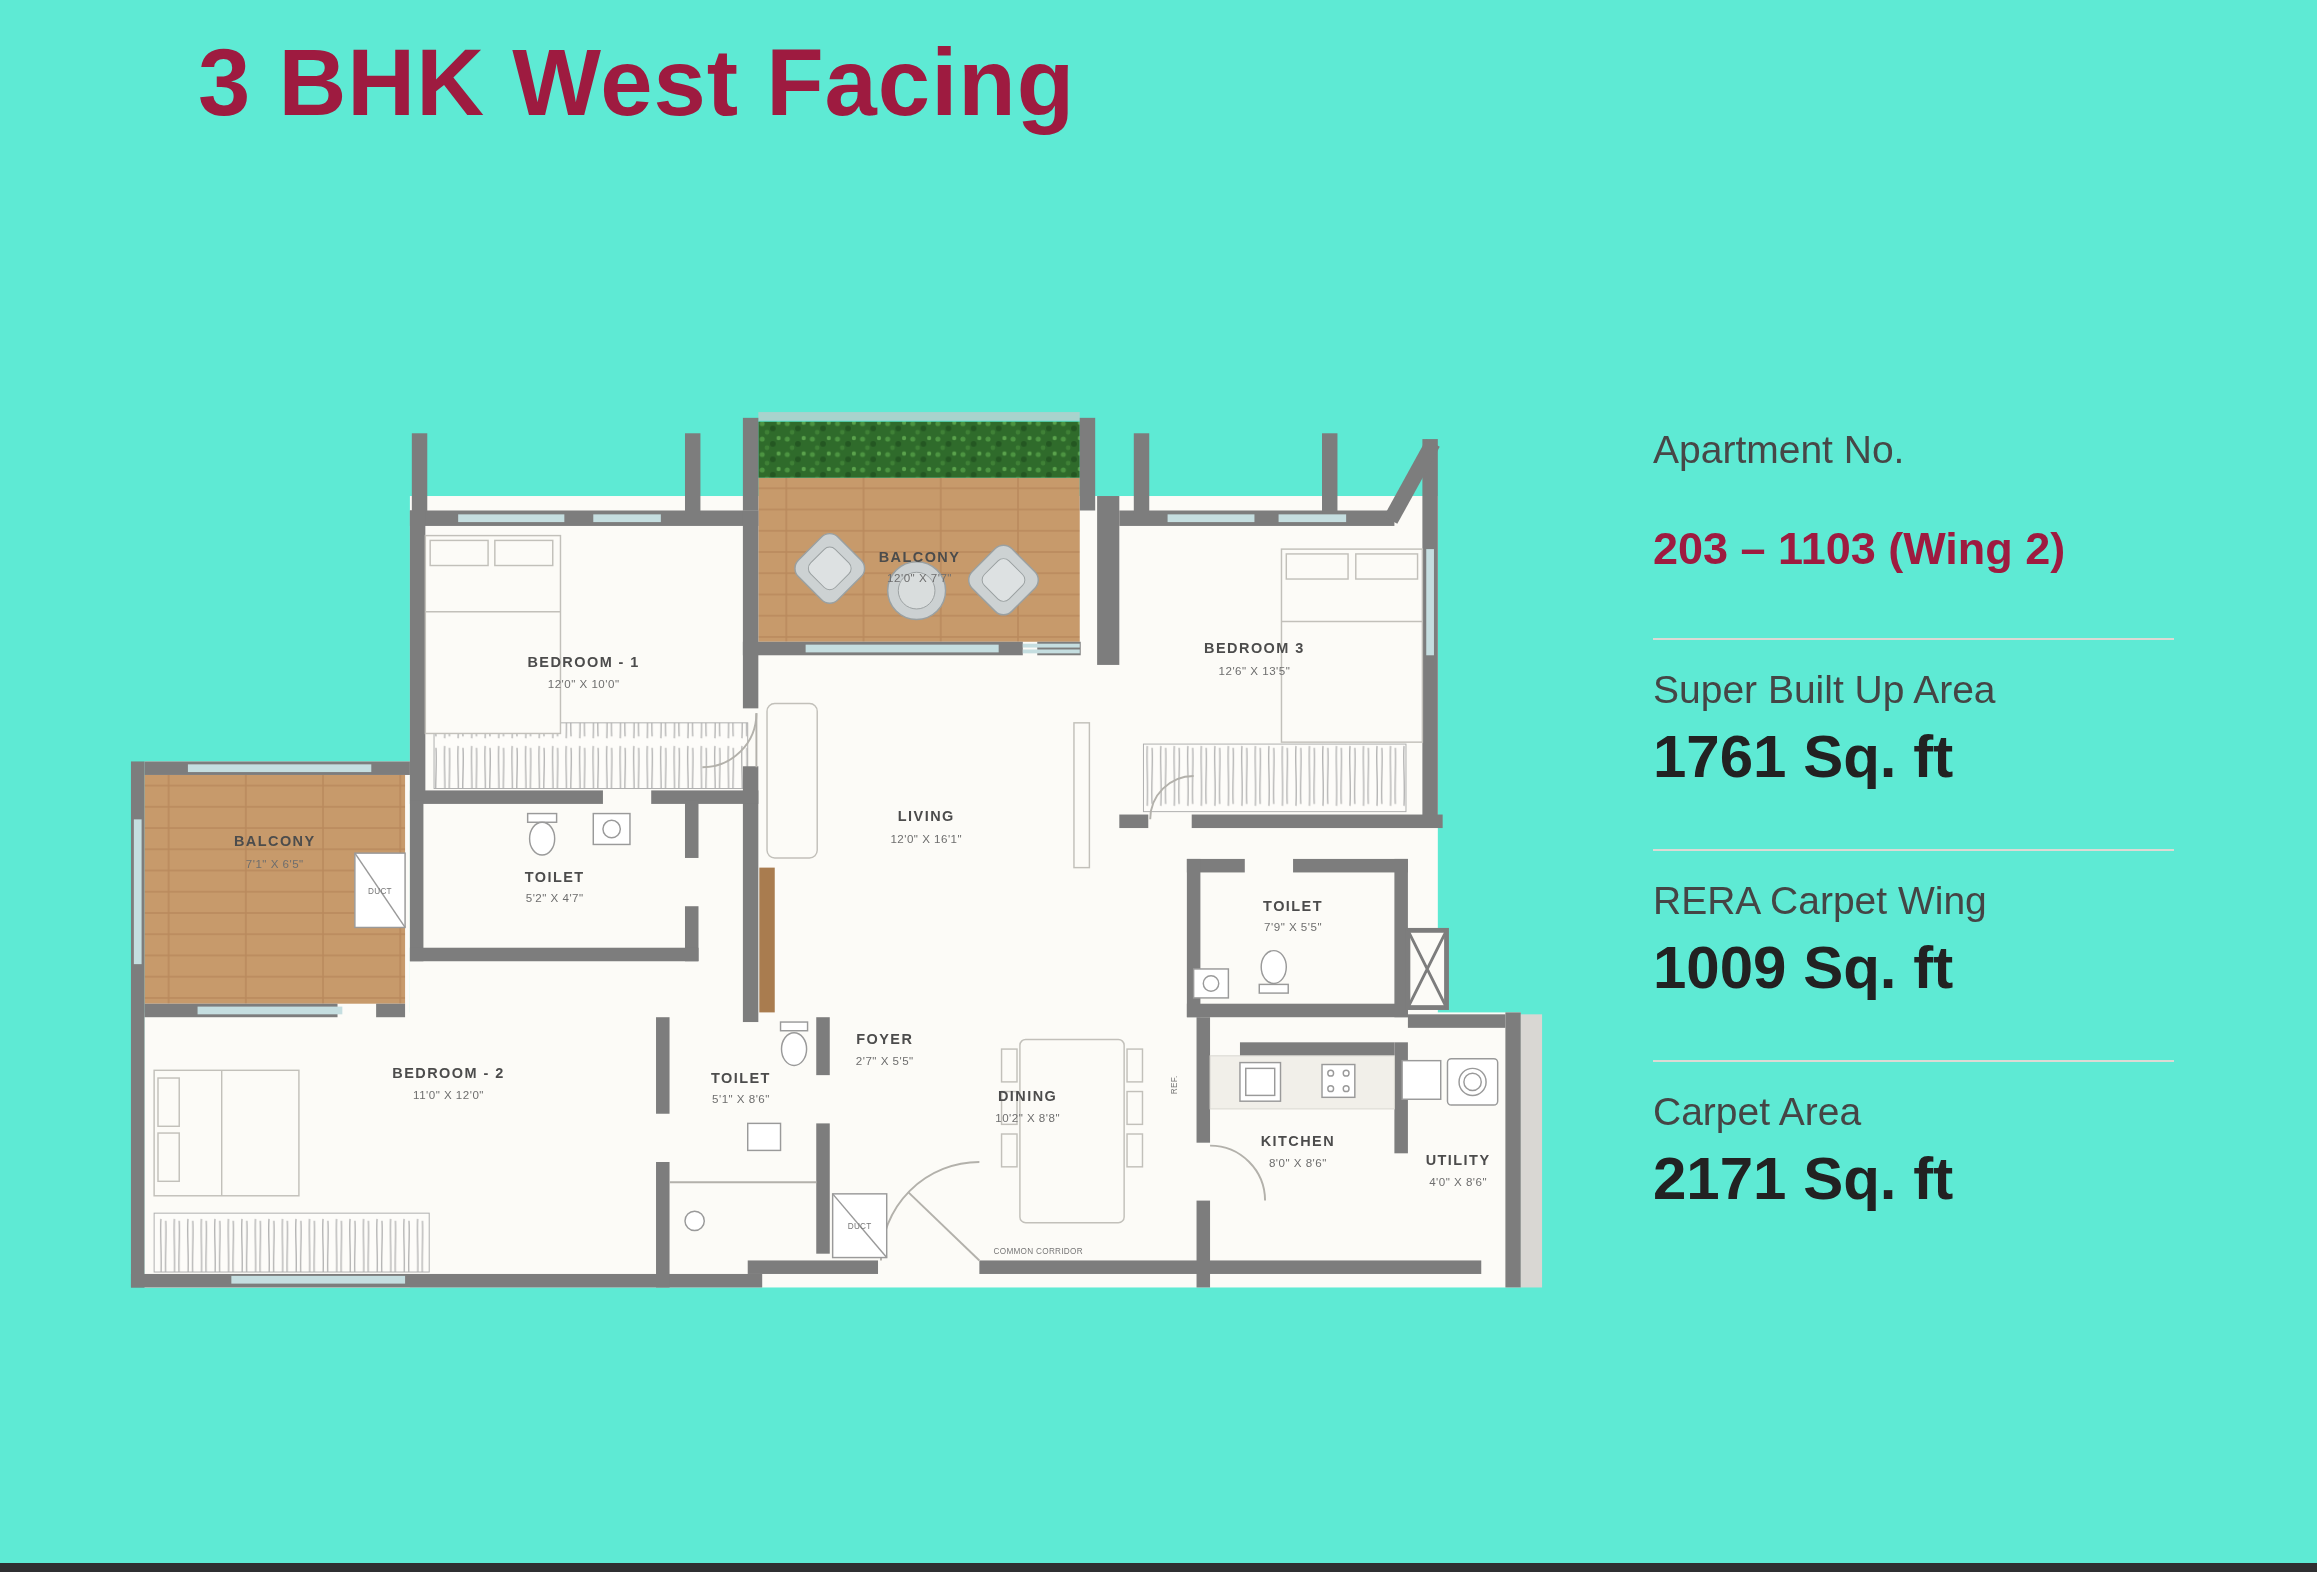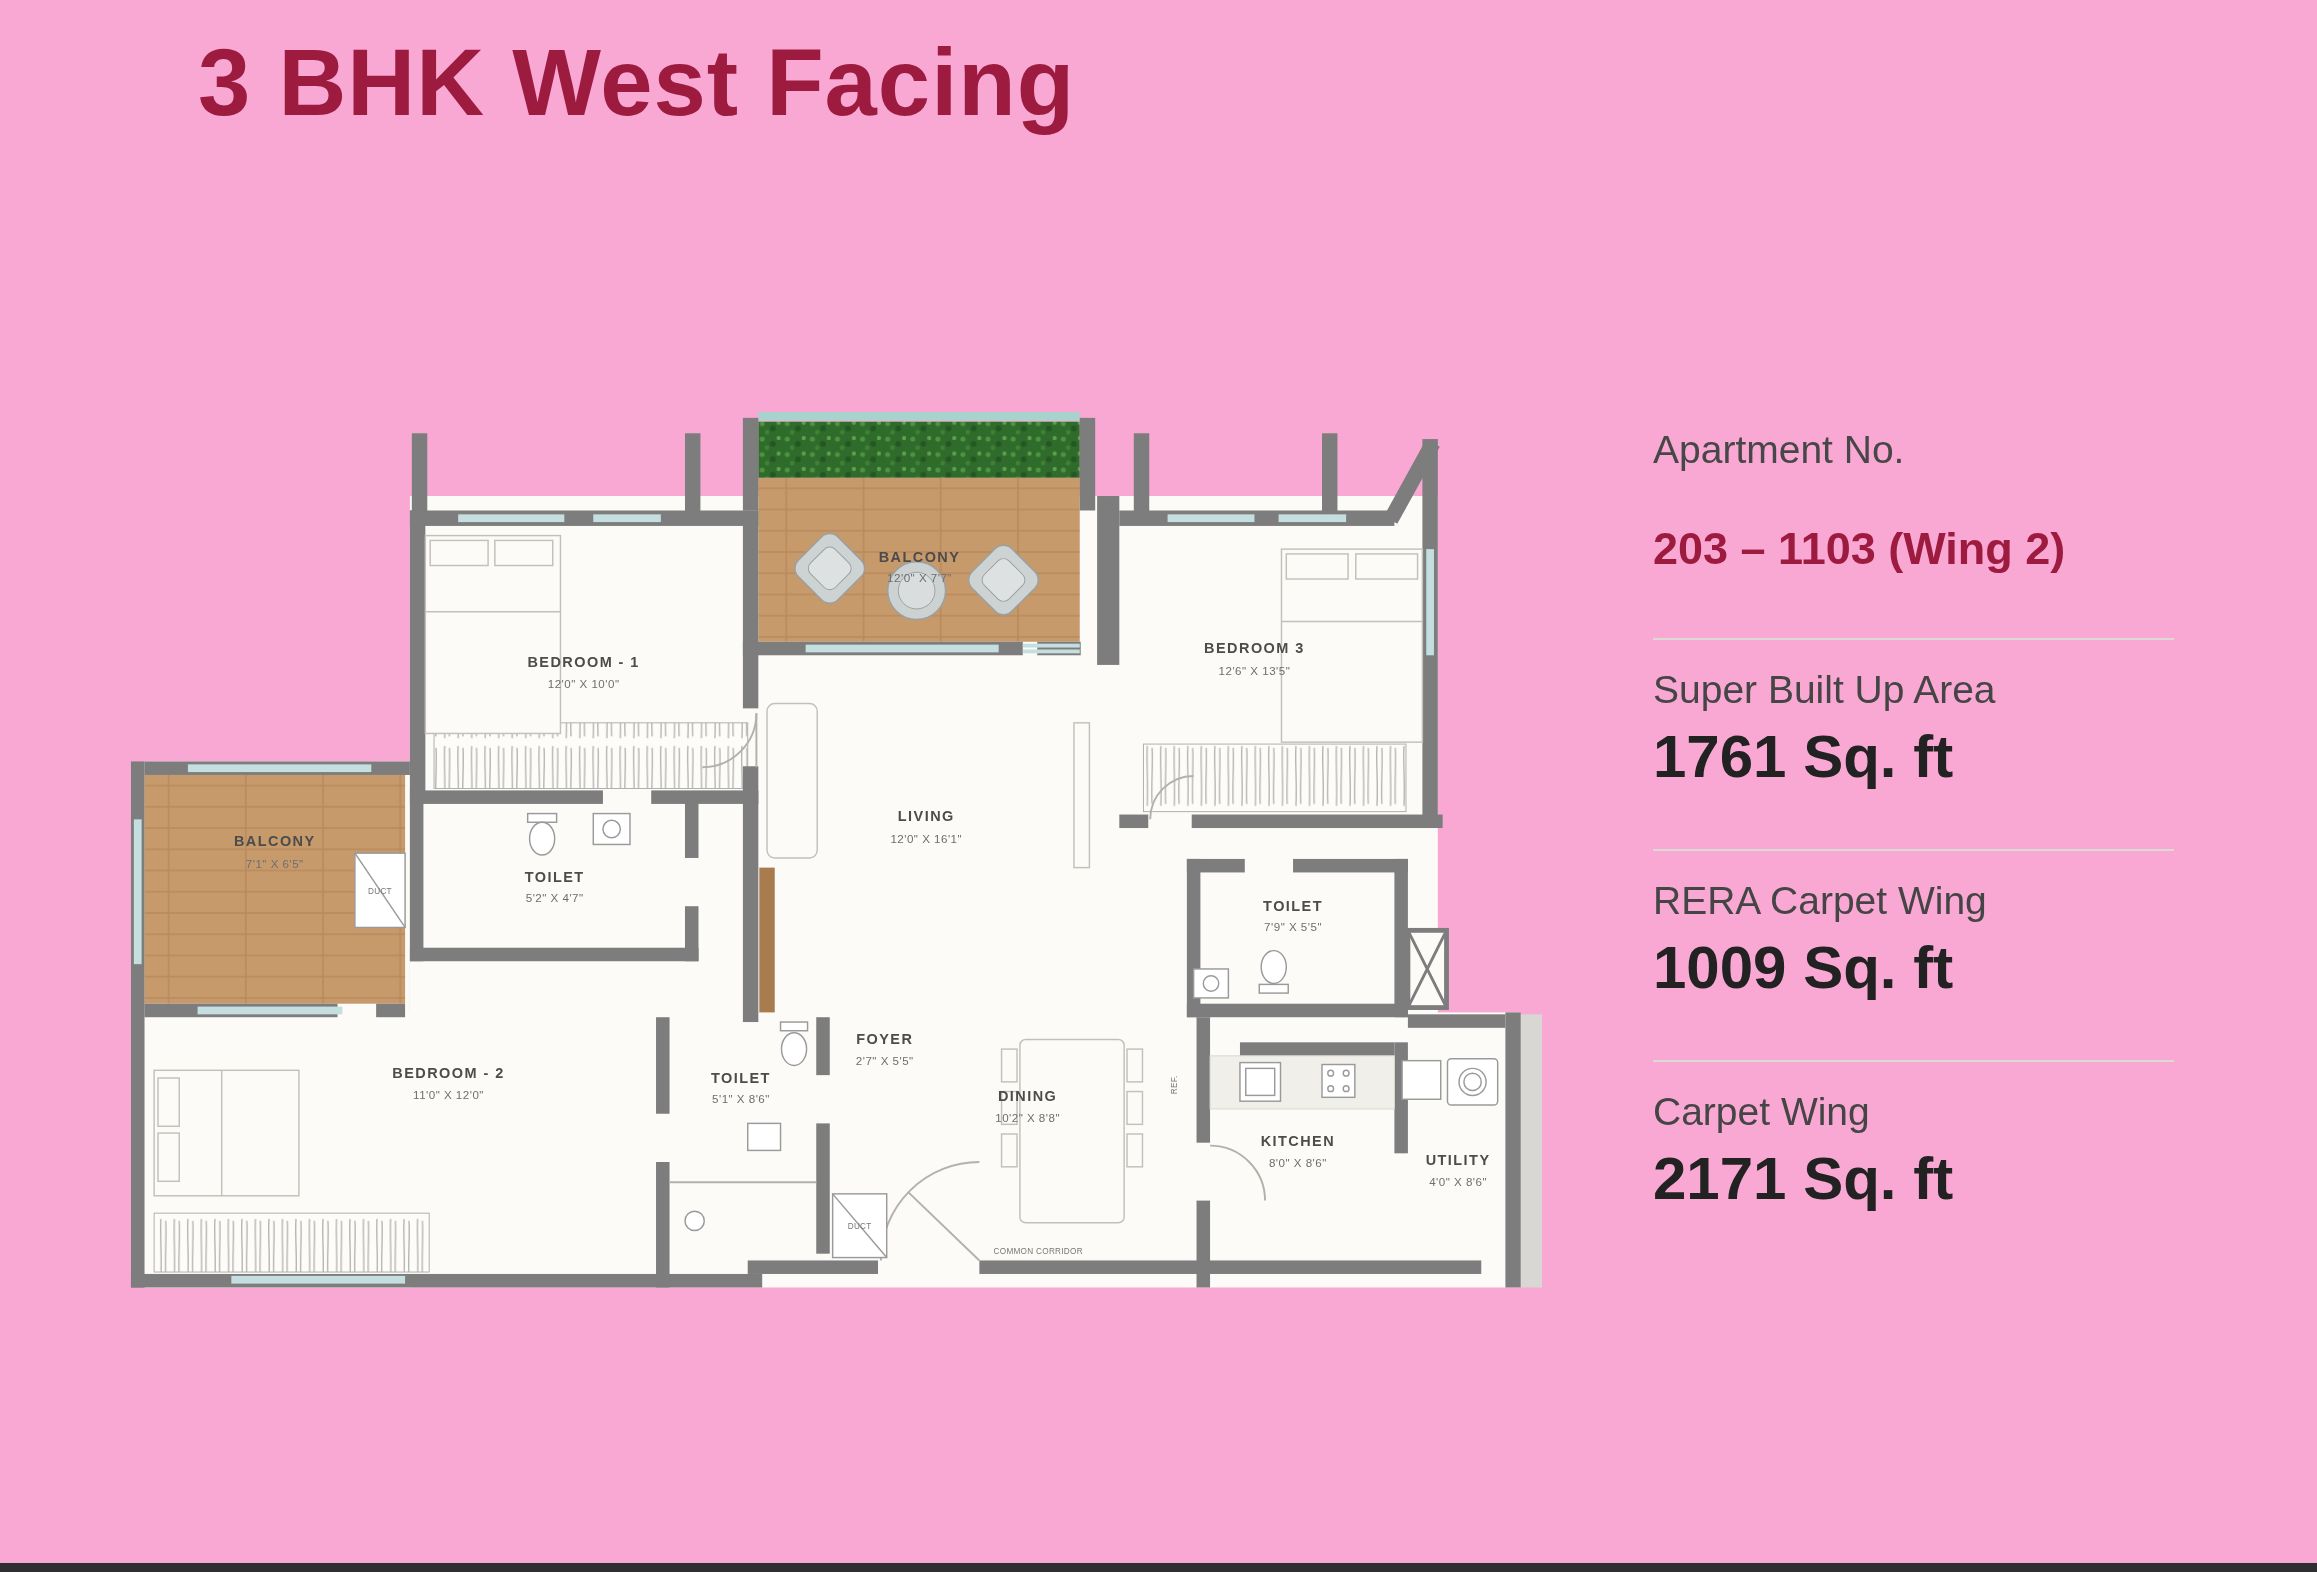--- a/index.html
+++ b/index.html
@@ -1,16 +1,16 @@
 <!DOCTYPE html>
 <html><head>
 <meta charset="utf-8">
 <style>
   html,body{margin:0;padding:0;}
-  .page{position:relative;width:2317px;height:1573px;background:#f9a8d4;overflow:hidden;
+  .page{position:relative;width:2317px;height:1573px;background:#5eead4;overflow:hidden;
         font-family:"Liberation Sans",sans-serif;}
   .page-title{position:absolute;left:198px;top:29px;font-size:94px;font-weight:700;
         letter-spacing:1px;color:#9e1b40;}
   
   .info-panel{position:absolute;left:1653px;top:406px;width:548px;}
   .apt-label{font-size:39px;color:#474747;margin-top:22px;}
   .apt-numbers{margin-top:46px;}
   .apt-line{font-size:45px;font-weight:700;color:#9e1b40;line-height:62px;}
   .apt-line + .apt-line{margin-top:17.4px;}
   .divider{height:1.9px;background:#dcdad4;margin-top:58px;width:521px;}
@@ -308,19 +308,19 @@
     <div class="apt-numbers">
       <div class="apt-line">203 – 1103 (Wing 2)</div>
     </div>
     <div class="divider"></div>
     <div class="area-label">Super Built Up Area</div>
     <div class="area-value">1761 Sq. ft</div>
     <div class="divider"></div>
     <div class="area-label">RERA Carpet Wing</div>
     <div class="area-value">1009 Sq. ft</div>
     <div class="divider"></div>
-    <div class="area-label">Carpet Wing</div>
+    <div class="area-label">Carpet Area</div>
     <div class="area-value">2171 Sq. ft</div>
   </div>
 
   <div class="bottom-bar"></div>
 </div>
 
 
 </body></html>

